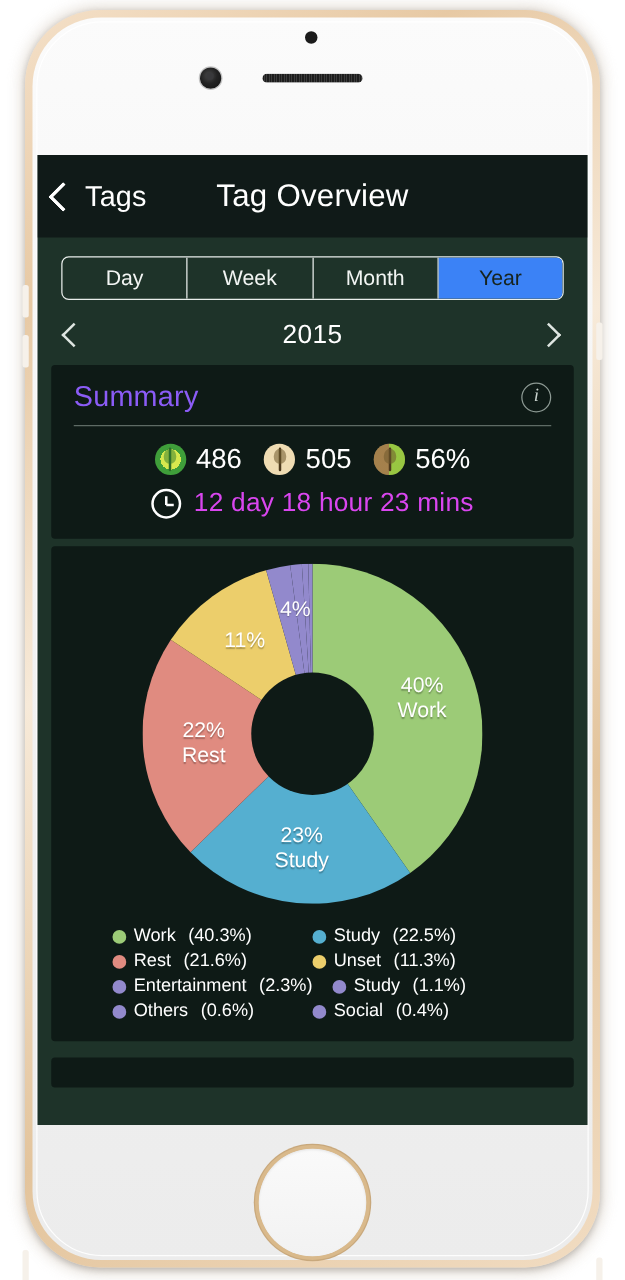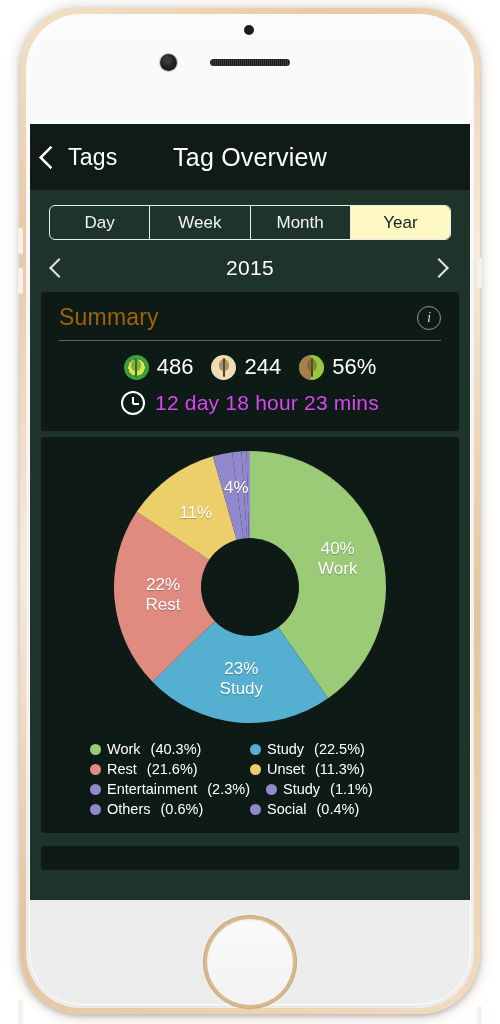--- a/index.html
+++ b/index.html
@@ -188,21 +188,21 @@
     align-items: center;
     justify-content: center;
     font-size: 17px;
     color: #f2f5f3;
     border-right: 1px solid #e9eeeb;
     cursor: pointer;
     user-select: none;
   }
   .seg:last-child { border-right: none; }
   .seg.active {
-    background: #fef9c3;
+    background: #3b82f6;
     color: #16231d;
   }
 
   
   .period {
     margin: 10px 12px 0 12px;
     height: 36px;
     display: flex;
     align-items: center;
     justify-content: space-between;
@@ -237,21 +237,21 @@
   .card-sum { padding: 12px 18px 16px 18px; }
 
   .sum-head {
     display: flex;
     align-items: center;
     justify-content: space-between;
     padding-bottom: 9px;
     border-bottom: 1px solid #5e6b65;
   }
   .sum-title {
-    color: #a16207;
+    color: #8b5cf6;
     font-size: 23px;
     letter-spacing: .2px;
   }
   .info-icon {
     width: 24px; height: 24px;
     border-radius: 50%;
     border: 1.5px solid #8d9a94;
     color: #c8d2cd;
     font-size: 15px;
     font-family: "Liberation Serif", serif;
@@ -473,21 +473,21 @@
         <div class="stat">
           <div class="tree-badge alive">
             <span class="tree-glyph"></span>
           </div>
           <span class="stat-val">486</span>
         </div>
         <div class="stat">
           <div class="tree-badge dead">
             <span class="tree-glyph"></span>
           </div>
-          <span class="stat-val">244</span>
+          <span class="stat-val">505</span>
         </div>
         <div class="stat">
           <div class="tree-badge split">
             <span class="tree-glyph"></span>
           </div>
           <span class="stat-val">56%</span>
         </div>
       </div>
       <div class="sum-time">
         <div class="clock-icon"></div>

